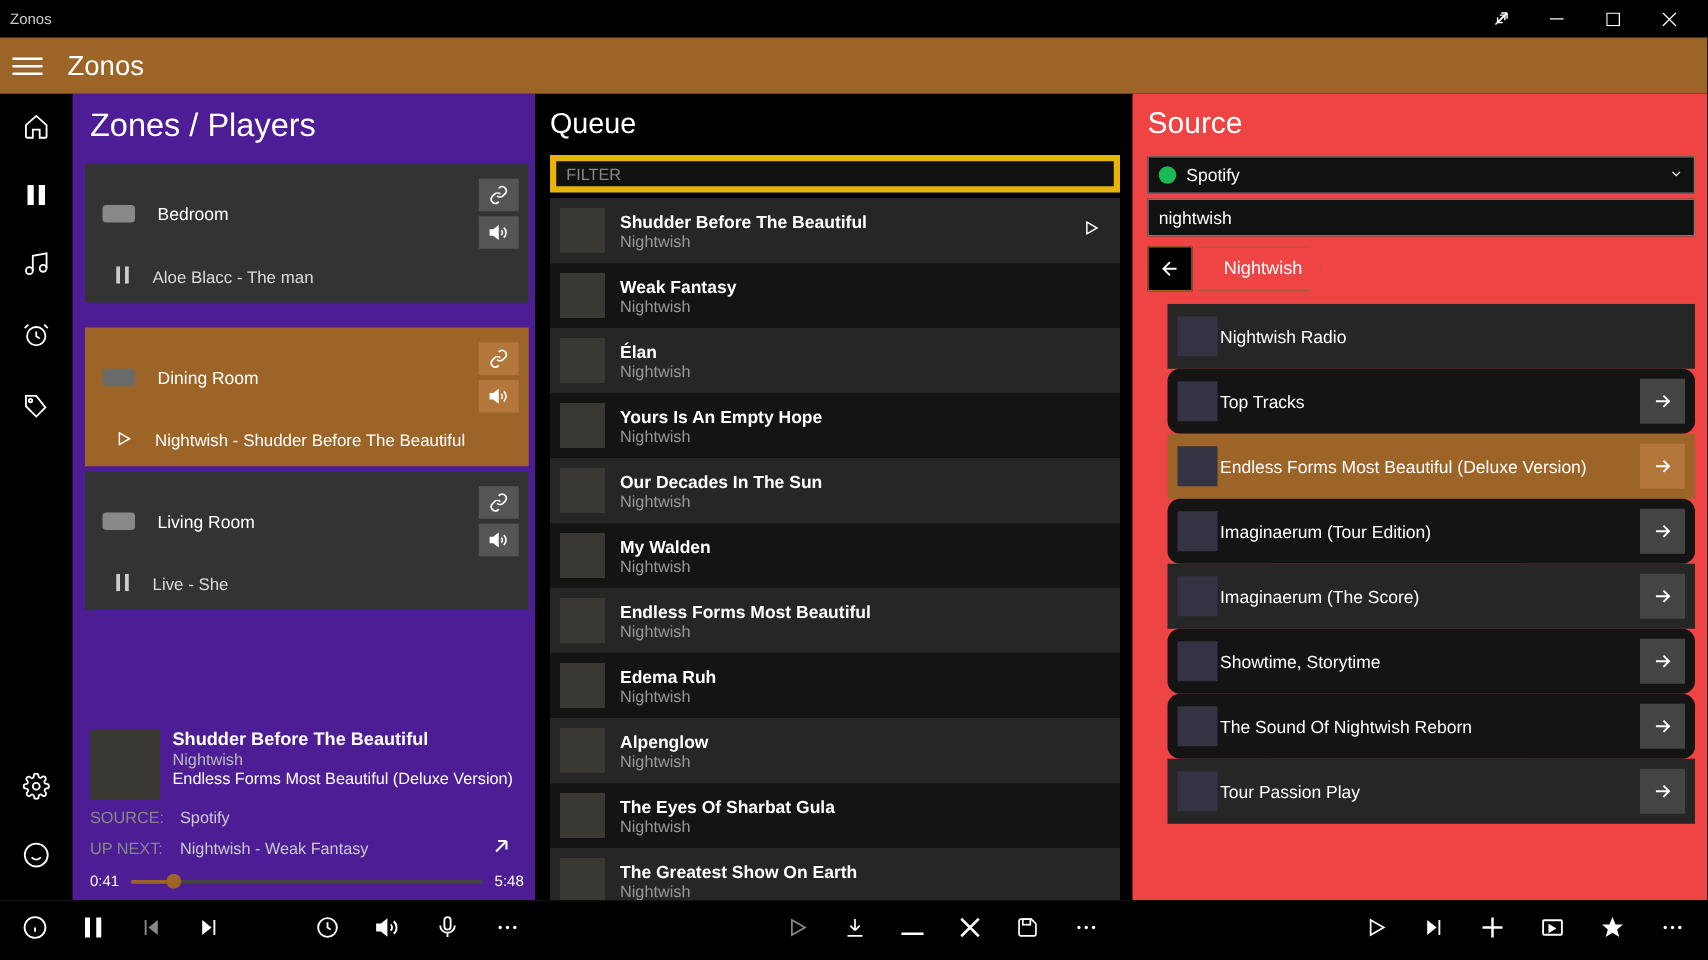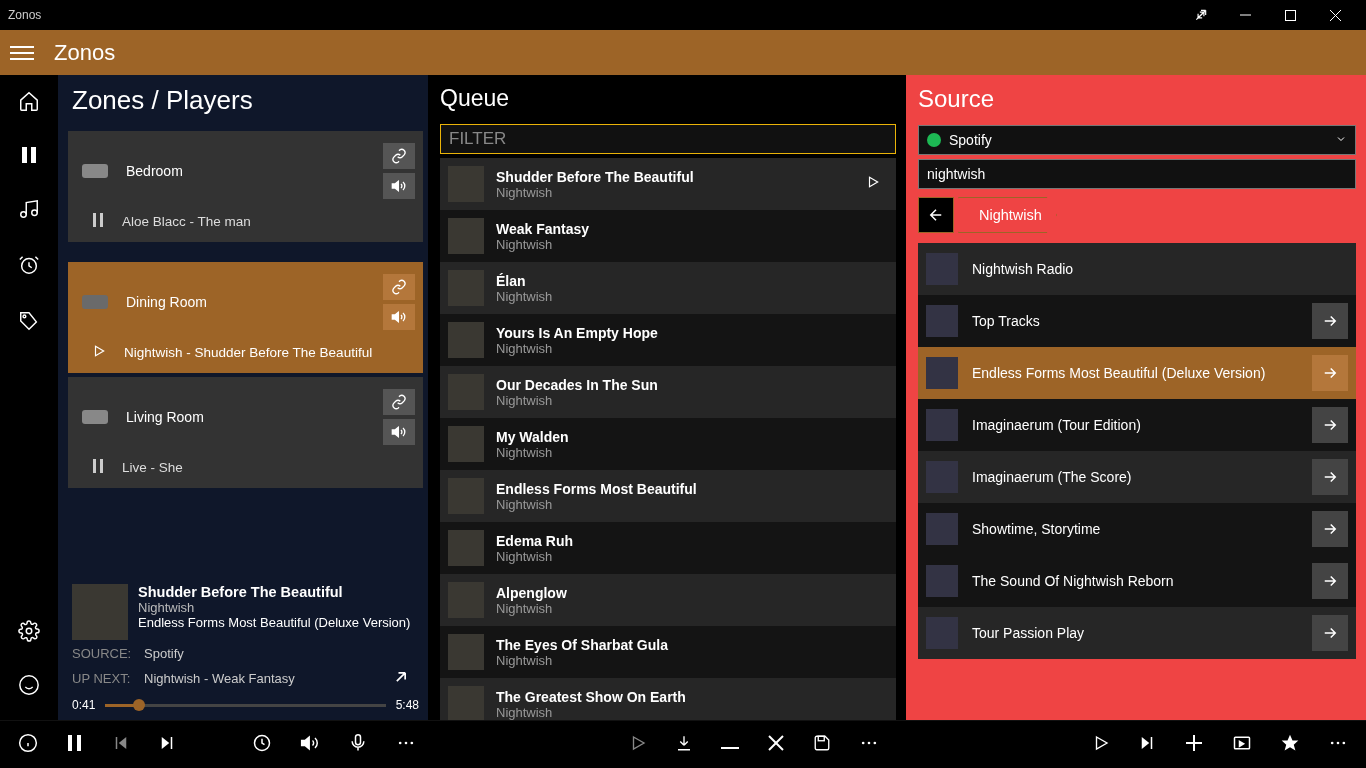--- a/index.html
+++ b/index.html
@@ -8,21 +8,21 @@
 .titlebar .title { font-size: 12px; color: #ccc; flex: 1; }
 .titlebar .wbtn { width: 45px; height: 30px; display: flex; align-items: center; justify-content: center; color: #fff; font-size: 11px; }
 .appheader { height: 45px; background: #9d6427; display: flex; align-items: center; padding: 0 10px; gap: 20px; }
 .hamburger { display: flex; flex-direction: column; gap: 4px; width: 24px; }
 .hamburger span { height: 2px; background: #fff; }
 .appheader .name { font-size: 22px; }
 .content { flex: 1; display: flex; overflow: hidden; }
 .rail { width: 58px; background: #000; display: flex; flex-direction: column; align-items: center; padding-top: 15px; gap: 30px; }
 .rail .ic { color: #fff; }
 .rail .lower { margin-top: auto; display: flex; flex-direction: column; gap: 28px; align-items: center; padding-bottom: 20px;}
-.zones { width: 370px; background: #0f172a; display: flex; flex-direction: column; padding: 10px 5px 0 10px; }
+.zones { width: 370px; background: #4c1d95; display: flex; flex-direction: column; padding: 10px 5px 0 10px; }
 .zones h2 { font-size: 26px; font-weight: 400; margin-bottom: 15px; padding-left: 4px;}
 .zone { background: #333; margin-bottom: 4px; padding: 12px 8px 12px 14px; position: relative; }
 .zone.selected { background: #9d6427; margin-top: 20px; }
 .zrow1 { display: flex; align-items: center; gap: 18px; }
 .zicon { width: 26px; height: 14px; background: #888; border-radius: 3px; }
 .zone.selected .zicon { background: #6a6a6a; }
 .zname { font-size: 14px; font-weight: 400; }
 .zbtns { margin-left: auto; display: flex; flex-direction: column; gap: 4px; }
 .zbtn { width: 32px; height: 26px; background: #555; display: flex; align-items: center; justify-content: center; }
 .zone.selected .zbtn { background: #b4773b; }
@@ -37,42 +37,42 @@
 .nprow { display: flex; gap: 10px; font-size: 13px; margin-top: 6px; align-items: center;}
 .nprow .lbl { color: #888; width: 62px;}
 .nprow .val { color: #ccc; }
 .nparrow { margin-left: auto; margin-right: 8px; }
 .progress { display: flex; align-items: center; gap: 10px; margin-top: 8px; font-size: 12px; }
 .pbar { flex: 1; height: 3px; background: #444; position: relative; }
 .pfill { position: absolute; left: 0; top: 0; bottom: 0; background: #9d6427; }
 .phandle { position: absolute; width: 12px; height: 12px; background: #9d6427; border-radius: 50%; top: -4.5px; transform: translateX(-50%); }
 .queue { flex: 1; background: #000; padding: 10px 10px 0 12px; display: flex; flex-direction: column; overflow: hidden;}
 .queue h2 { font-size: 23px; font-weight: 400; margin-bottom: 12px; }
-.filterbox { border: 1px solid #eab308; height: 30px; padding: 0 8px; display: flex; align-items: center; font-size: 17px; color: #888; margin-bottom: 4px; background: #111;}
+.filterbox { border: 5px solid #eab308; height: 30px; padding: 0 8px; display: flex; align-items: center; font-size: 13px; color: #888; margin-bottom: 4px; background: #111;}
 .qlist { overflow-y: auto; flex: 1; }
 .qitem { display: flex; align-items: center; gap: 12px; padding: 6px 8px; height: 52px;}
 .qitem.even { background: #262626; }
 .qitem.odd { background: #141414; }
 .qart { width: 36px; height: 36px; background: #3a3832; flex-shrink: 0;}
 .qtext .t1 { font-size: 14px; font-weight: 600; }
 .qtext .t2 { font-size: 13px; color: #999; }
 .qplay { margin-left: auto; margin-right: 8px; }
 .source { width: 460px; background: #ef4444; padding: 10px 10px 0 12px; display: flex; flex-direction: column; overflow: hidden;}
 .source h2 { font-size: 24px; font-weight: 400; margin-bottom: 12px; }
 .selbox { border: 1px solid #777; height: 30px; padding: 0 8px; display: flex; align-items: center; font-size: 14px; background: #111; margin-bottom: 4px;}
 .spdot { width: 14px; height: 14px; background: #1db954; border-radius: 50%; margin-right: 8px; display:flex;align-items:center;justify-content:center;}
 .selbox .chev { margin-left: auto; }
 .srchbox { border: 1px solid #777; height: 30px; padding: 0 8px; display: flex; align-items: center; font-size: 14px; background: #111; margin-bottom: 8px;}
 .bcrow { display: flex; align-items: center; gap: 4px; margin-bottom: 10px;}
 .backbtn { width: 36px; height: 36px; border: 1px solid #9d6427; display: flex; align-items: center; justify-content: center; background: #000;}
 .bcitem { height: 36px; border: 1px solid #9d6427; padding: 0 14px 0 20px; display: flex; align-items: center; font-size: 14.5px; position: relative; clip-path: polygon(0 0, calc(100% - 10px) 0, 100% 50%, calc(100% - 10px) 100%, 0 100%, 10px 50%);}
 .slist { overflow-y: auto; flex: 1;}
-.sitem { display: flex; align-items: center; gap: 14px; padding: 0 8px; height: 52px;}
+.sitem { display: flex; align-items: center; gap: 2px; padding: 0 8px; height: 52px; margin-left: 16px;}
 .sitem.even { background: #262626; }
-.sitem.odd { background: #141414; }
+.sitem.odd { background: #141414; border-radius: 10px; }
 .sitem.selected { background: #9d6427; }
 .sart { width: 32px; height: 32px; background: #334; flex-shrink: 0;}
 .sname { font-size: 14px; }
 .sgo { margin-left: auto; width: 36px; height: 36px; background: #444; display: flex; align-items: center; justify-content: center;}
 .sitem.selected .sgo { background: #b4773b; }
 .bottombar { height: 48px; background: #000; display: flex; align-items: center; padding: 0 18px; gap: 28px; border-top: 1px solid #111;}
 .bottombar .spacer { flex: 1; }
 .svgic { display: block; }
 </style>
 </head>

